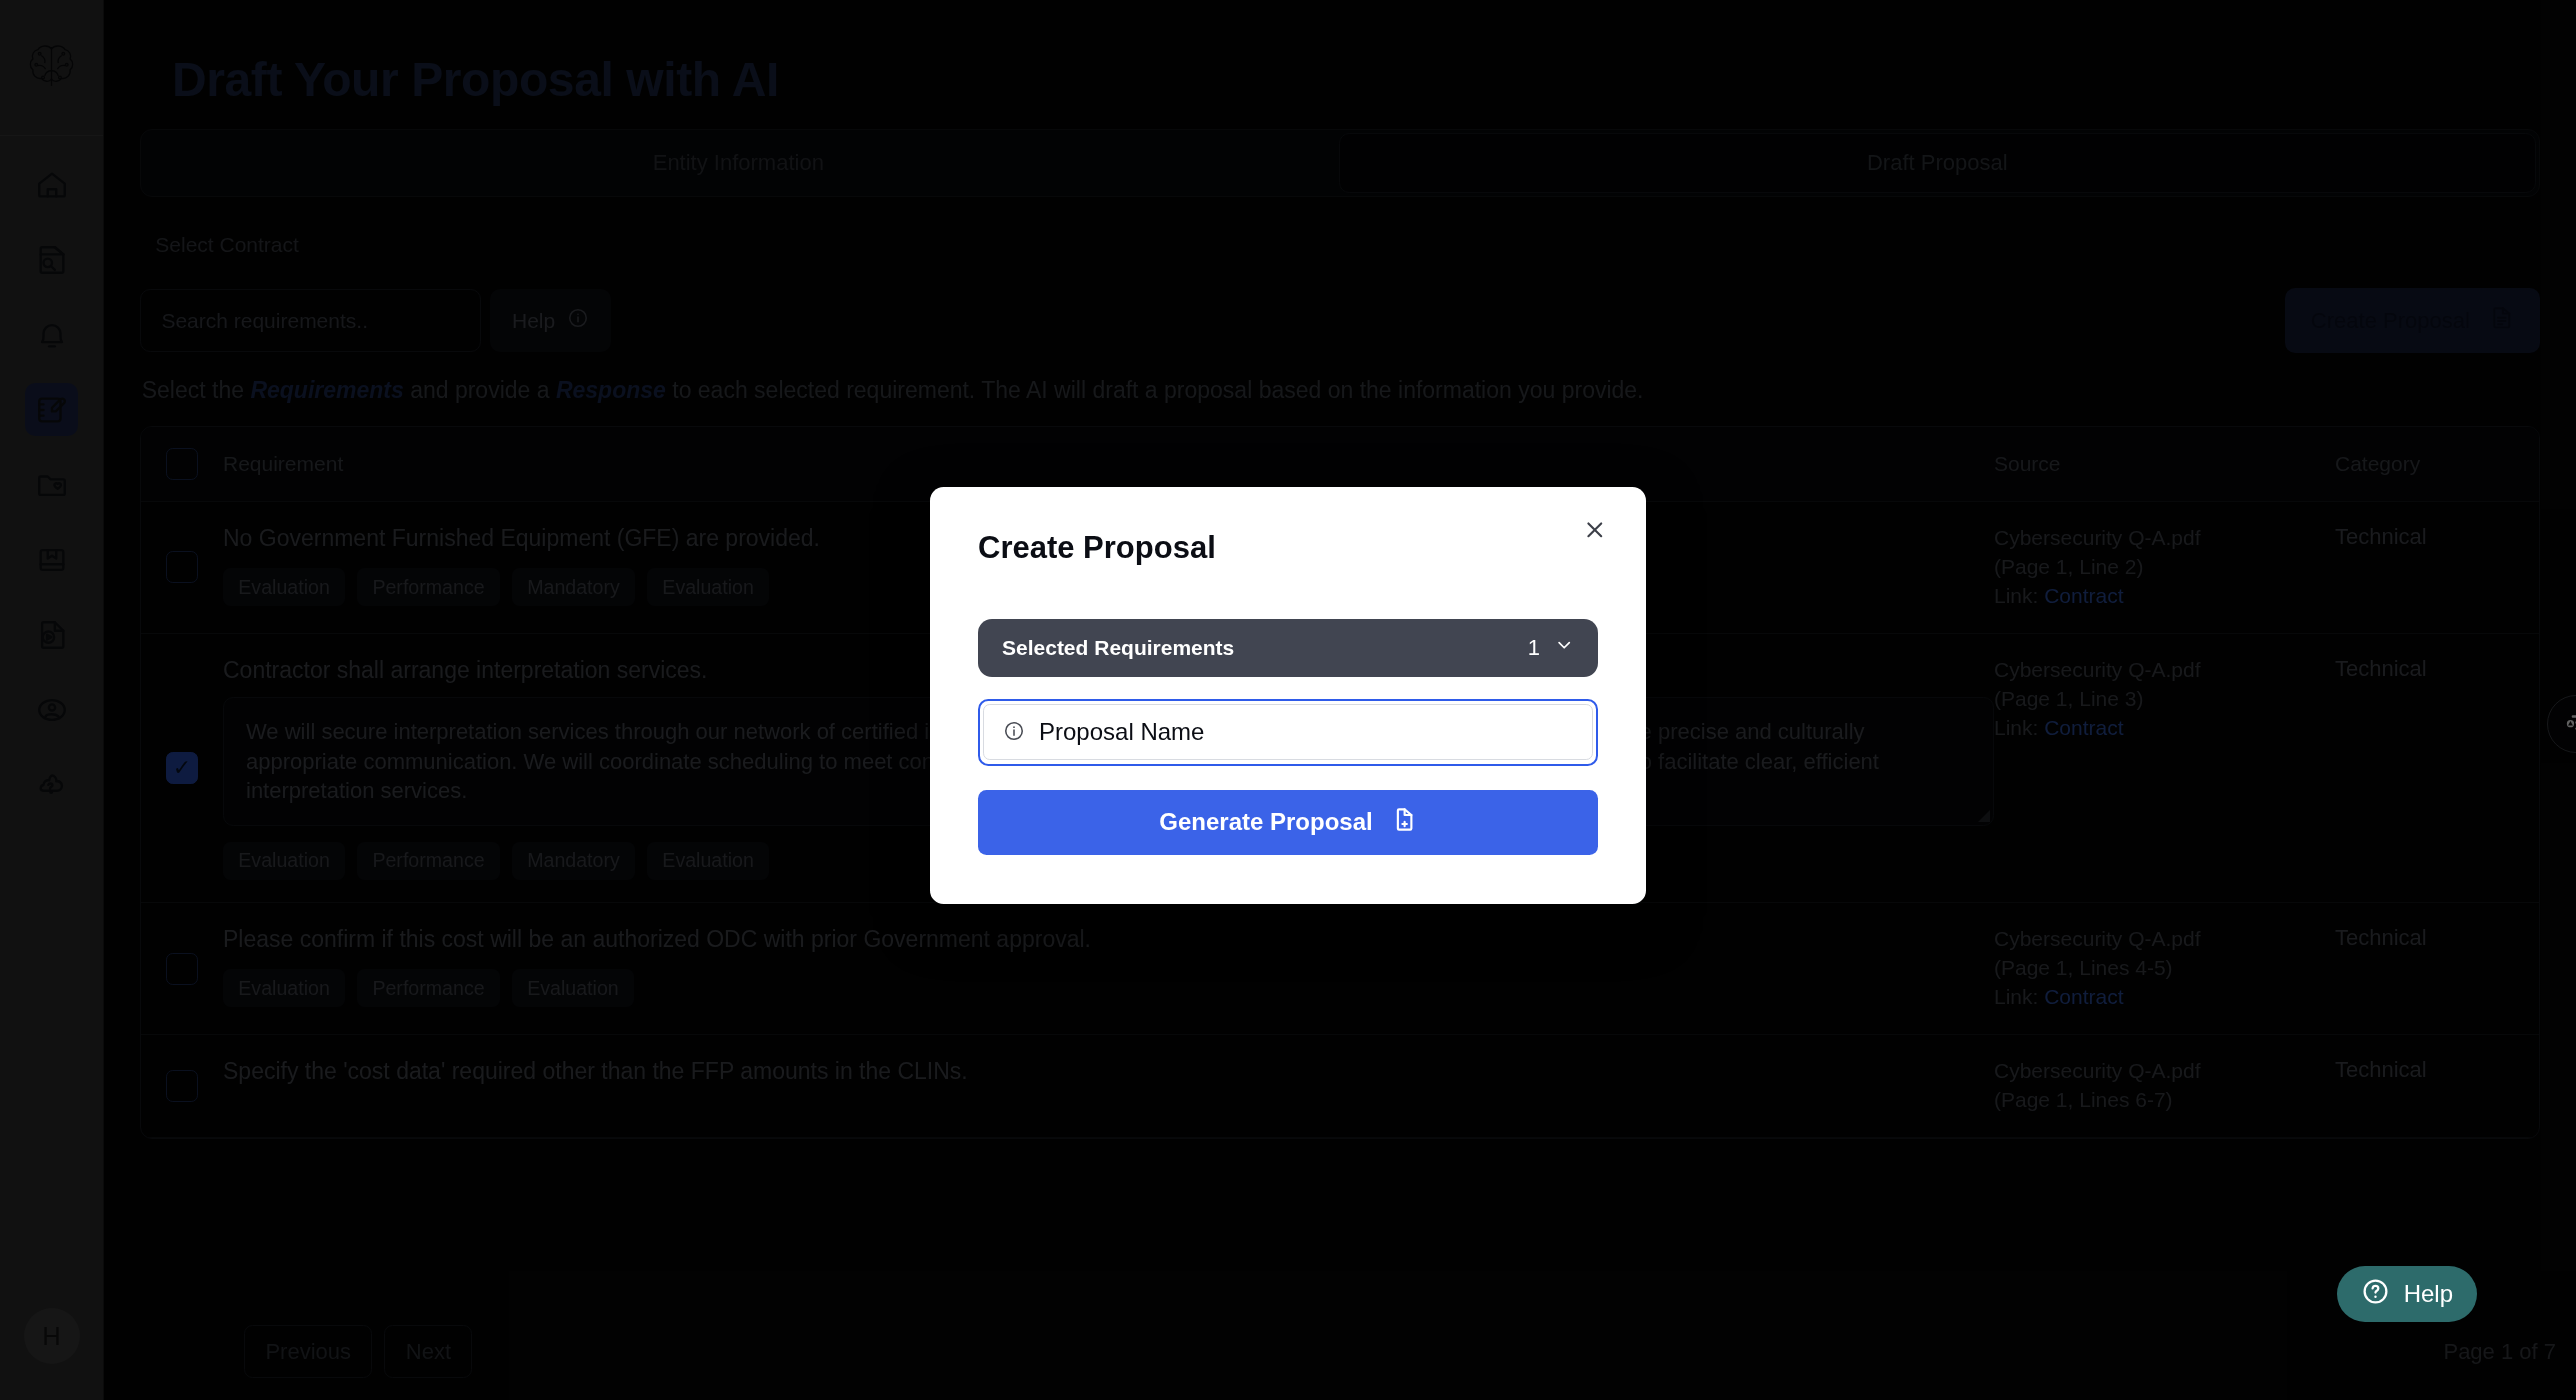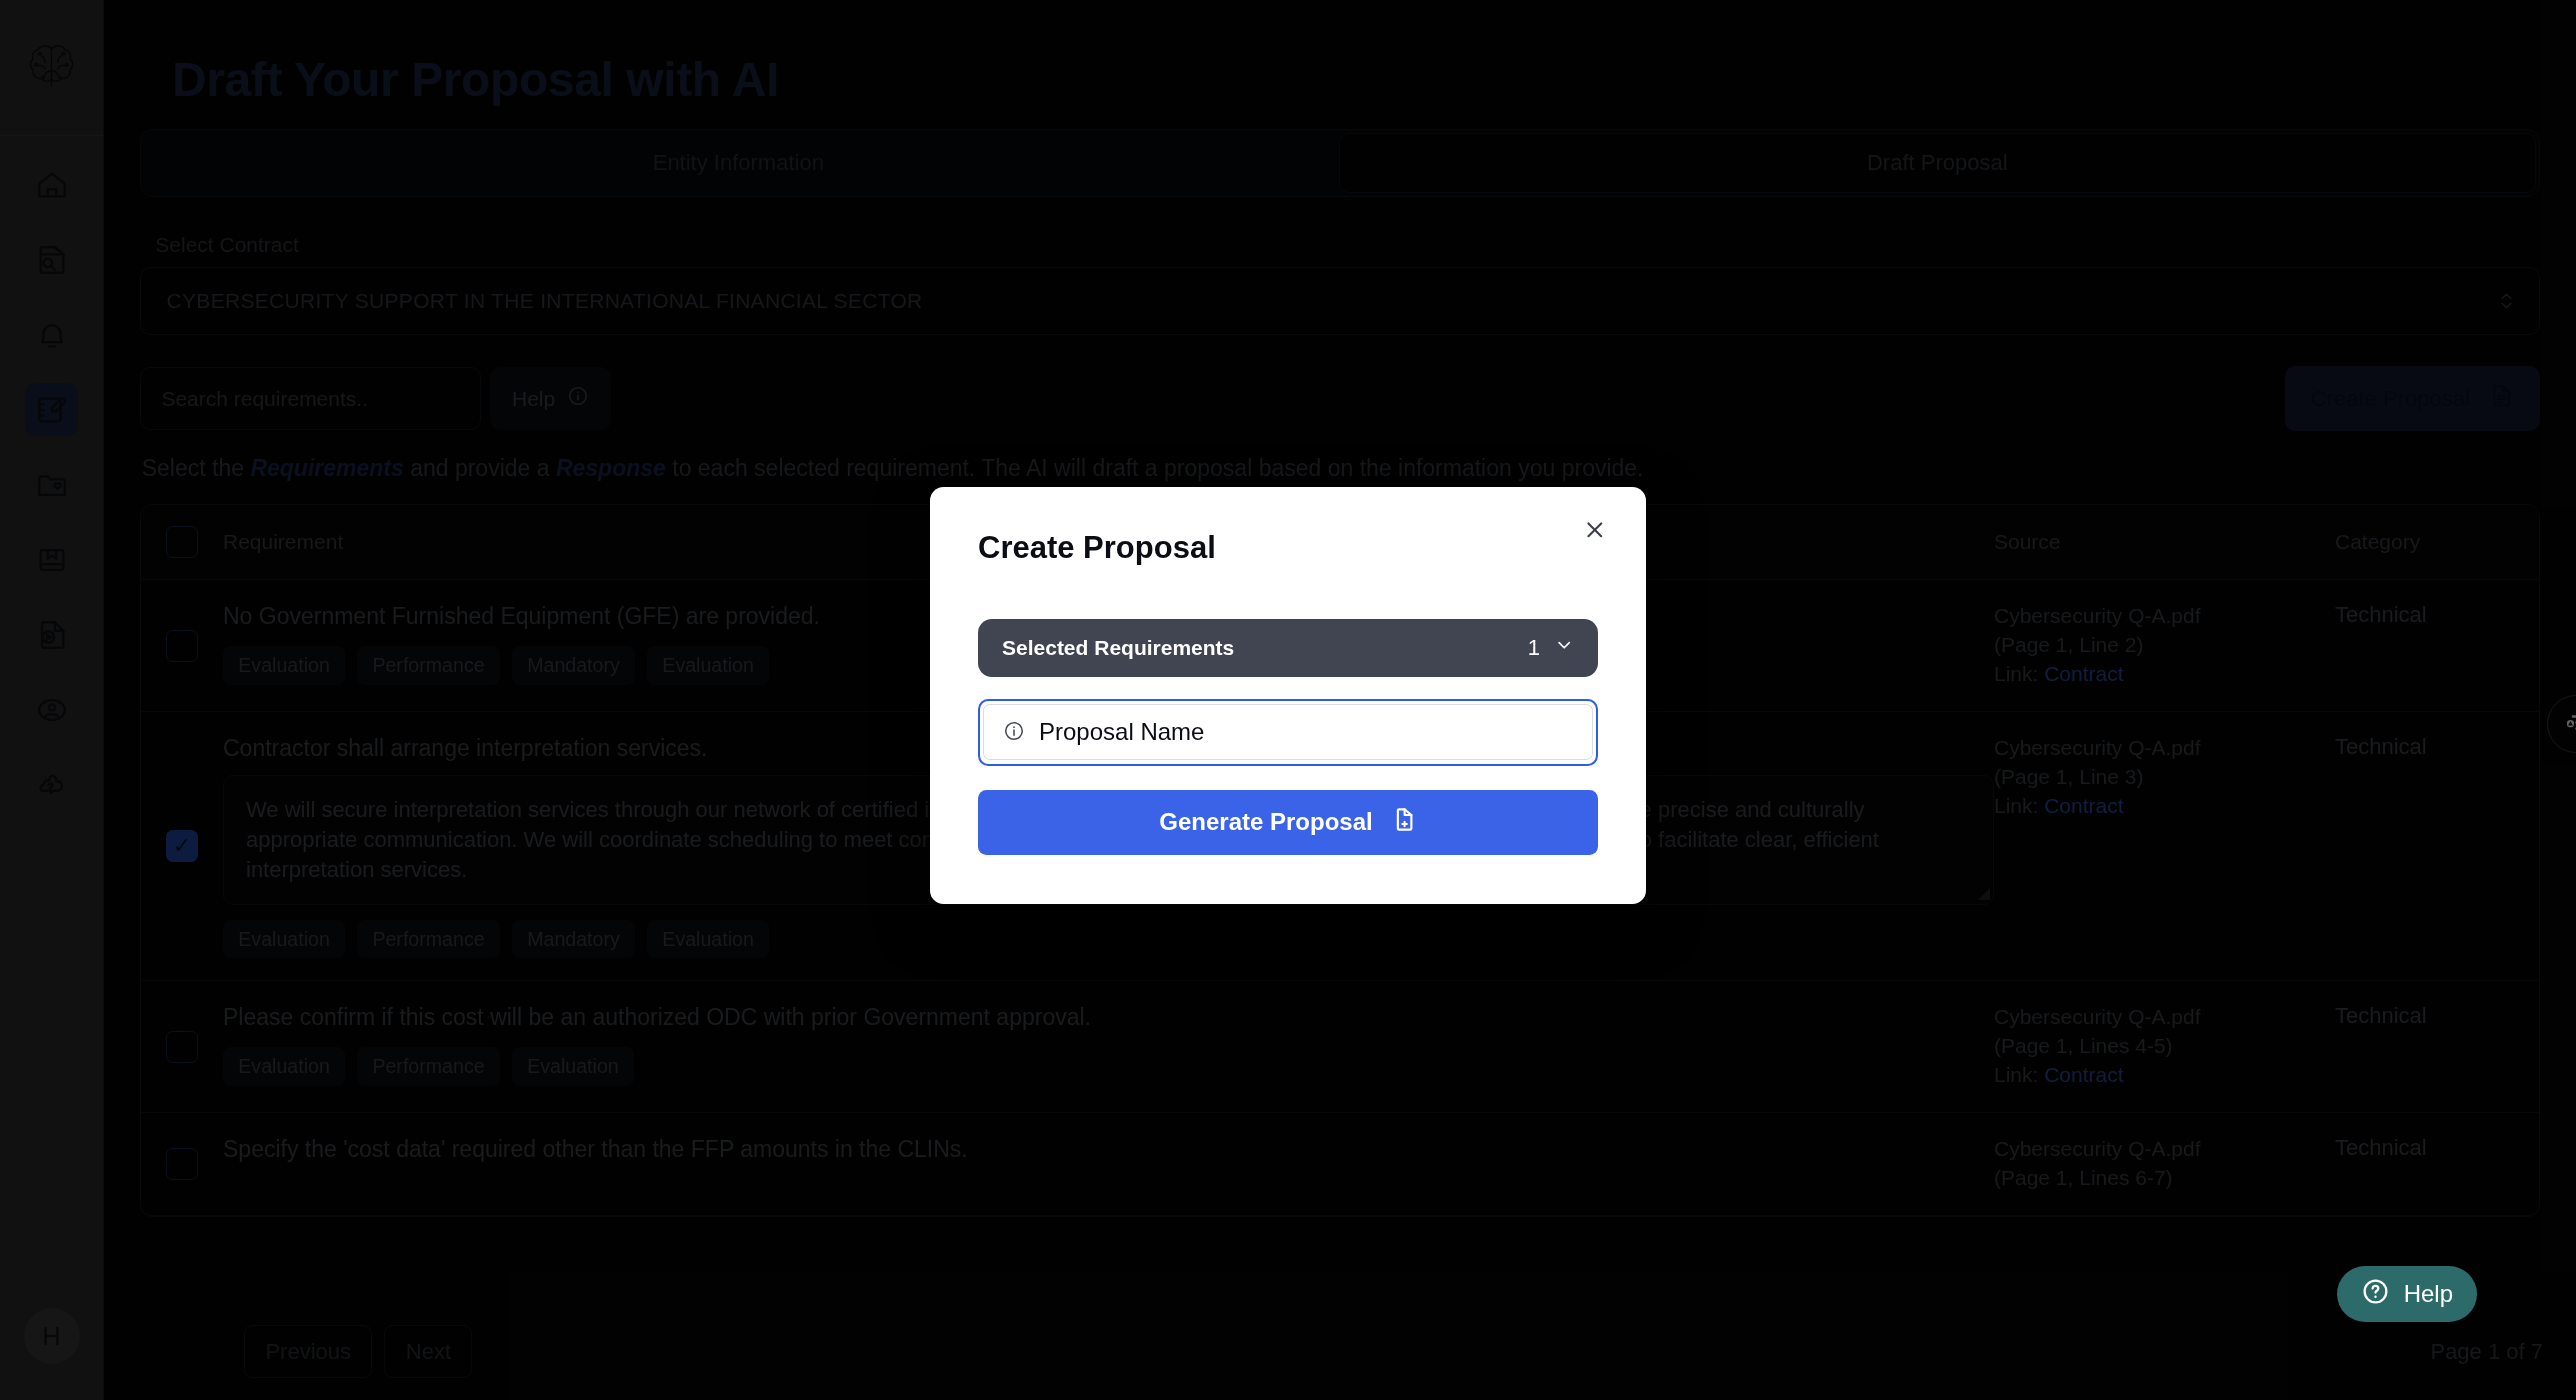--- a/index.html
+++ b/index.html
@@ -186,21 +186,21 @@
     width: 0; height: 0;
     border-left: 12px solid transparent;
     border-bottom: 12px solid #23262c;
   }
   .src-text { font-size: 21px; line-height: 1.38; color: #3f4249; }
   .src-text a { color: #2b4e9e; text-decoration: none; }
   .cat-text { font-size: 22px; color: #45484f; }
 
   
   #footer {
-    position: absolute; left: 140px; right: 33px; bottom: 22px;
+    position: absolute; left: 140px; right: 20px; bottom: 22px;
     display: flex; align-items: center;
   }
   .page-btn {
     height: 53px; padding: 0 20.4px;
     background: transparent; border: 0.9px solid #16181d; border-radius: 8.5px;
     font-size: 22px; color: #2f3238; font-family: inherit;
     display: flex; align-items: center;
   }
   .page-btn + .page-btn { margin-left: 12px; }
   #page-status { margin-left: auto; font-size: 22px; color: #3a3d43; }
@@ -392,29 +392,20 @@
   <main id="main">
 
     <h1 id="page-title">Draft Your Proposal with AI</h1>
 
     <div id="tabs">
       <div class="tab">Entity Information</div>
       <div class="tab active">Draft Proposal</div>
     </div>
 
     <div class="field-label">Select Contract</div>
-    <div id="contract-select">
-      <span class="val">CYBERSECURITY SUPPORT IN THE INTERNATIONAL FINANCIAL SECTOR</span>
-      <span class="chev">
-        <svg width="17" height="25.6" viewBox="0 0 20 30" fill="none" stroke="#3b3e45" stroke-width="1.8" stroke-linecap="round" stroke-linejoin="round">
-            <path d="M5 12l5-5 5 5"></path>
-            <path d="M5 18l5 5 5-5"></path>
-          </svg>
-      </span>
-    </div>
 
     <div id="toolbar">
       <input id="search-input" type="text" placeholder="Search requirements.." style="">
       <button id="help-btn">
         <span>Help</span>
         <span>
           <svg width="22" height="22" viewBox="0 0 24 24" fill="none" stroke="#45484f" stroke-width="1.7">
               <circle cx="12" cy="12" r="9"></circle>
               <path d="M12 11v5" stroke-linecap="round"></path>
               <circle cx="12" cy="8" r=".9" fill="#45484f" stroke="none"></circle>

